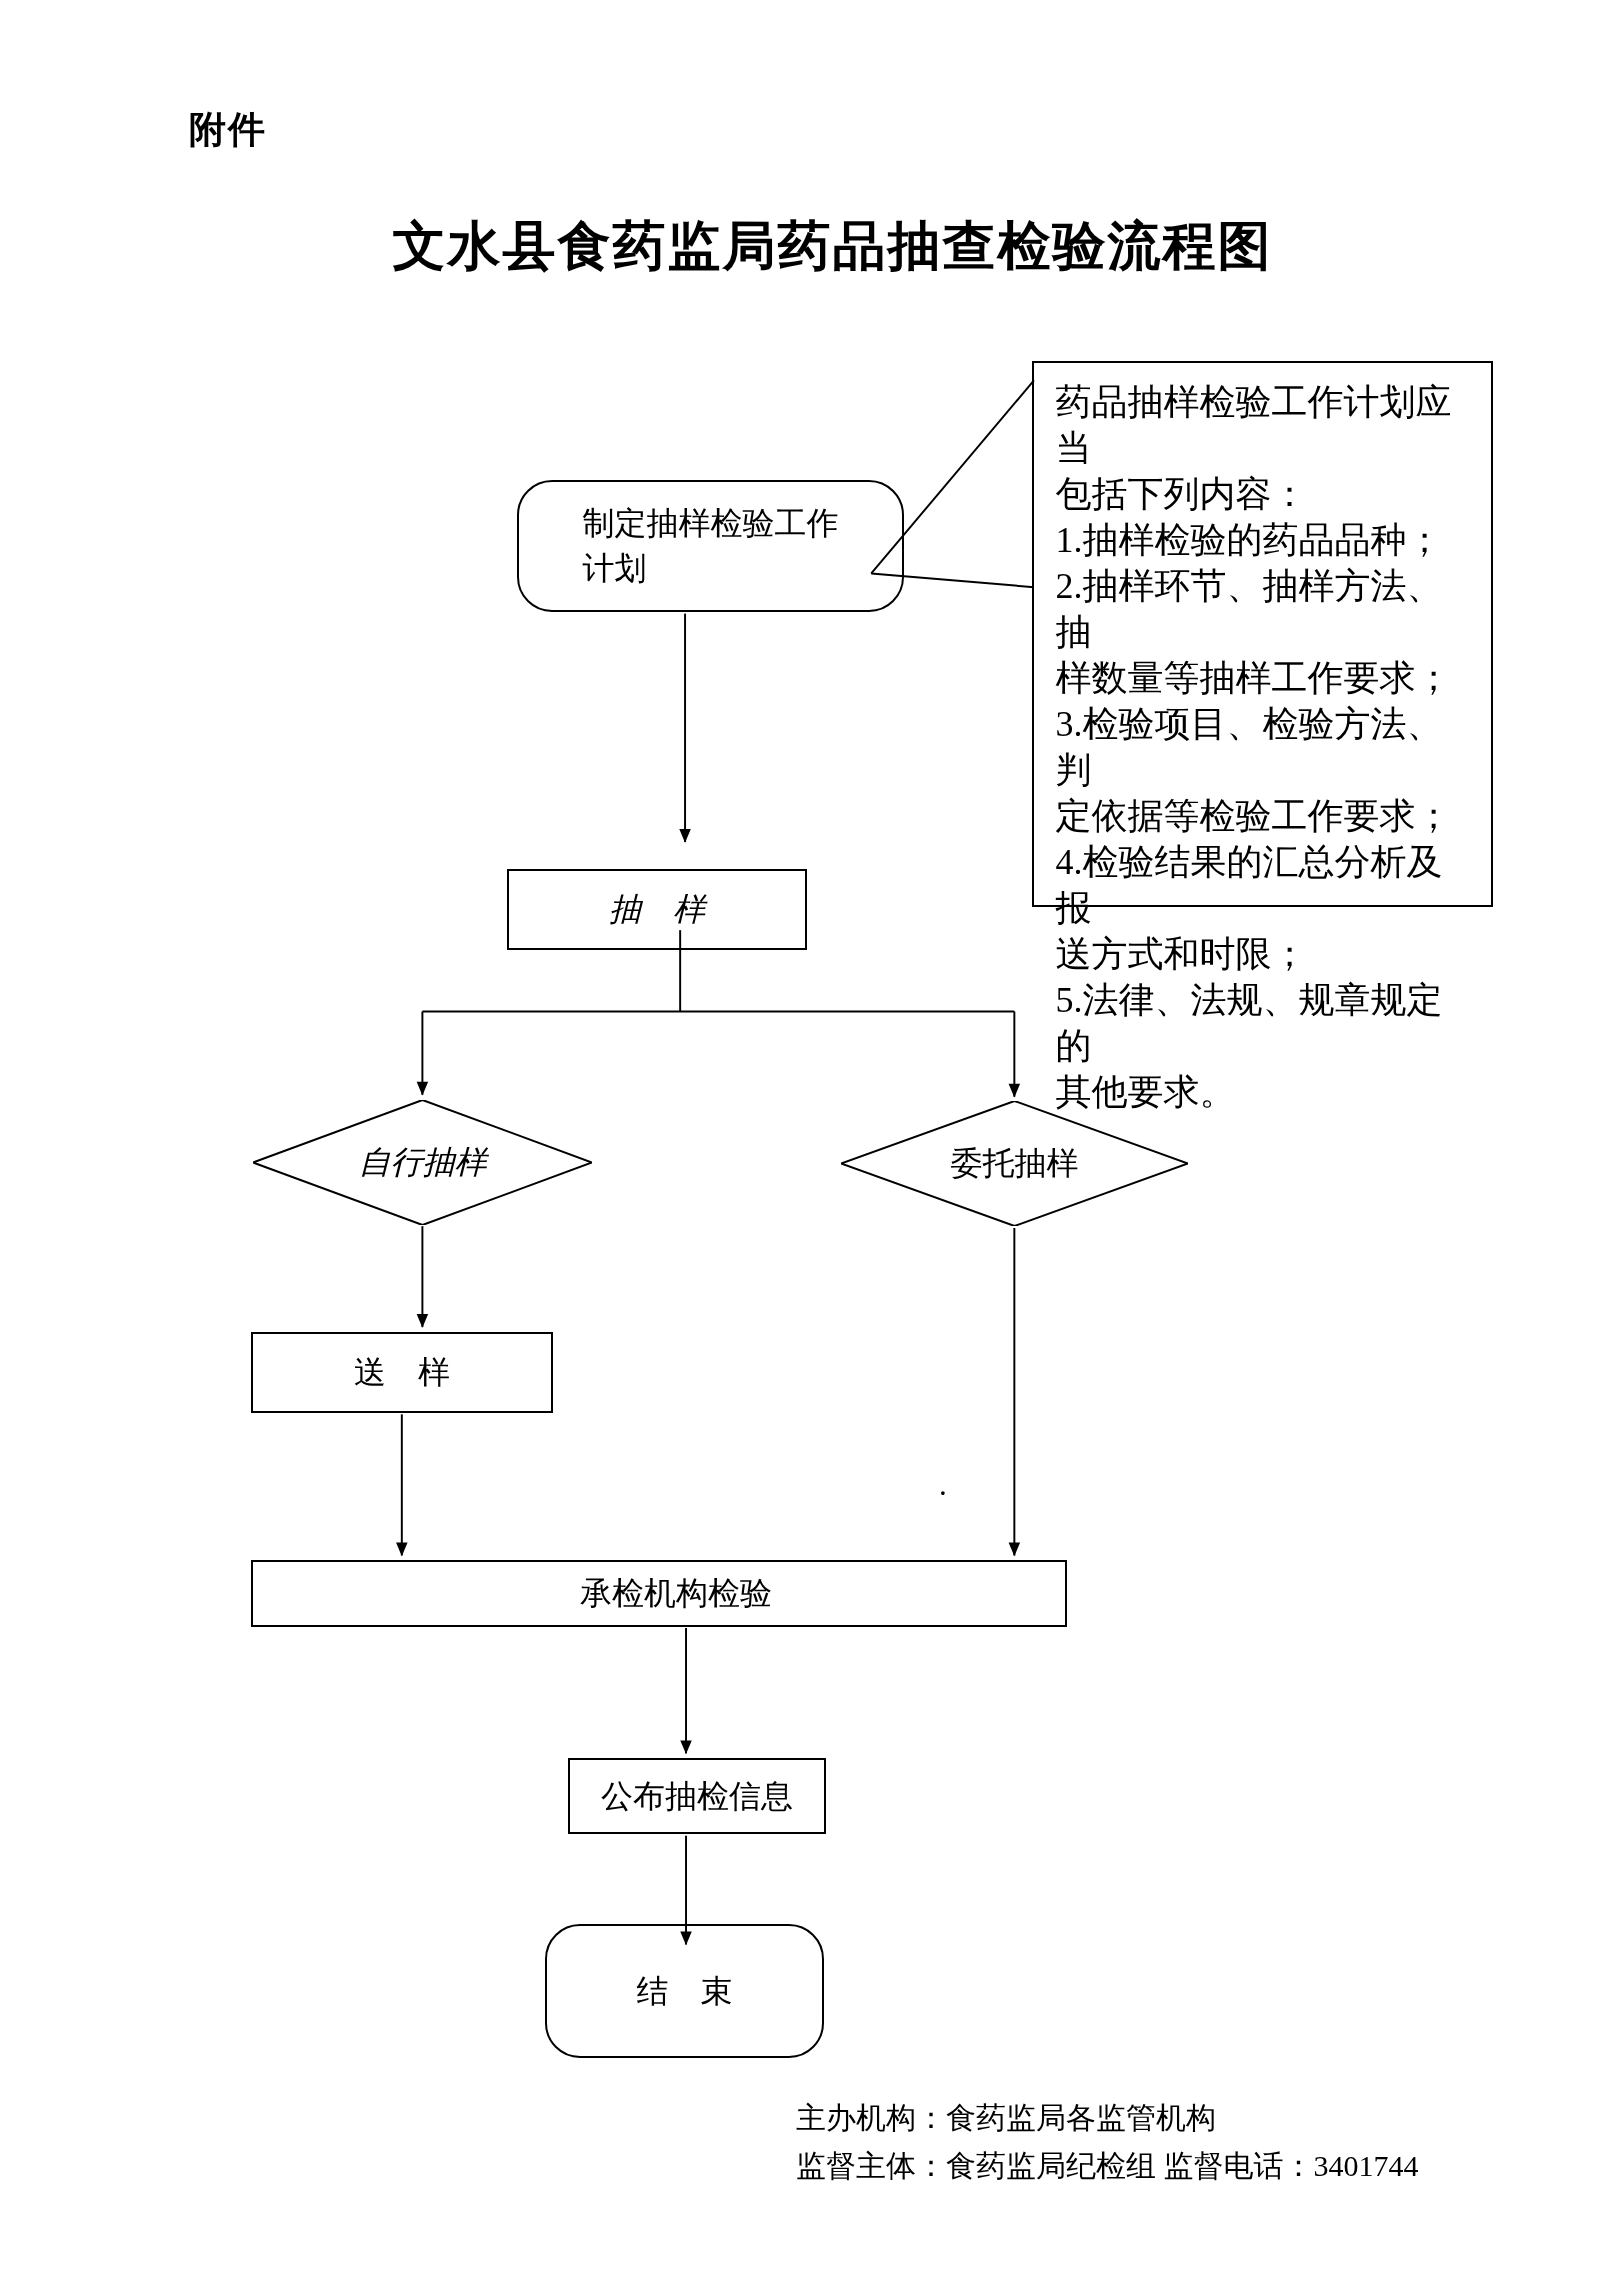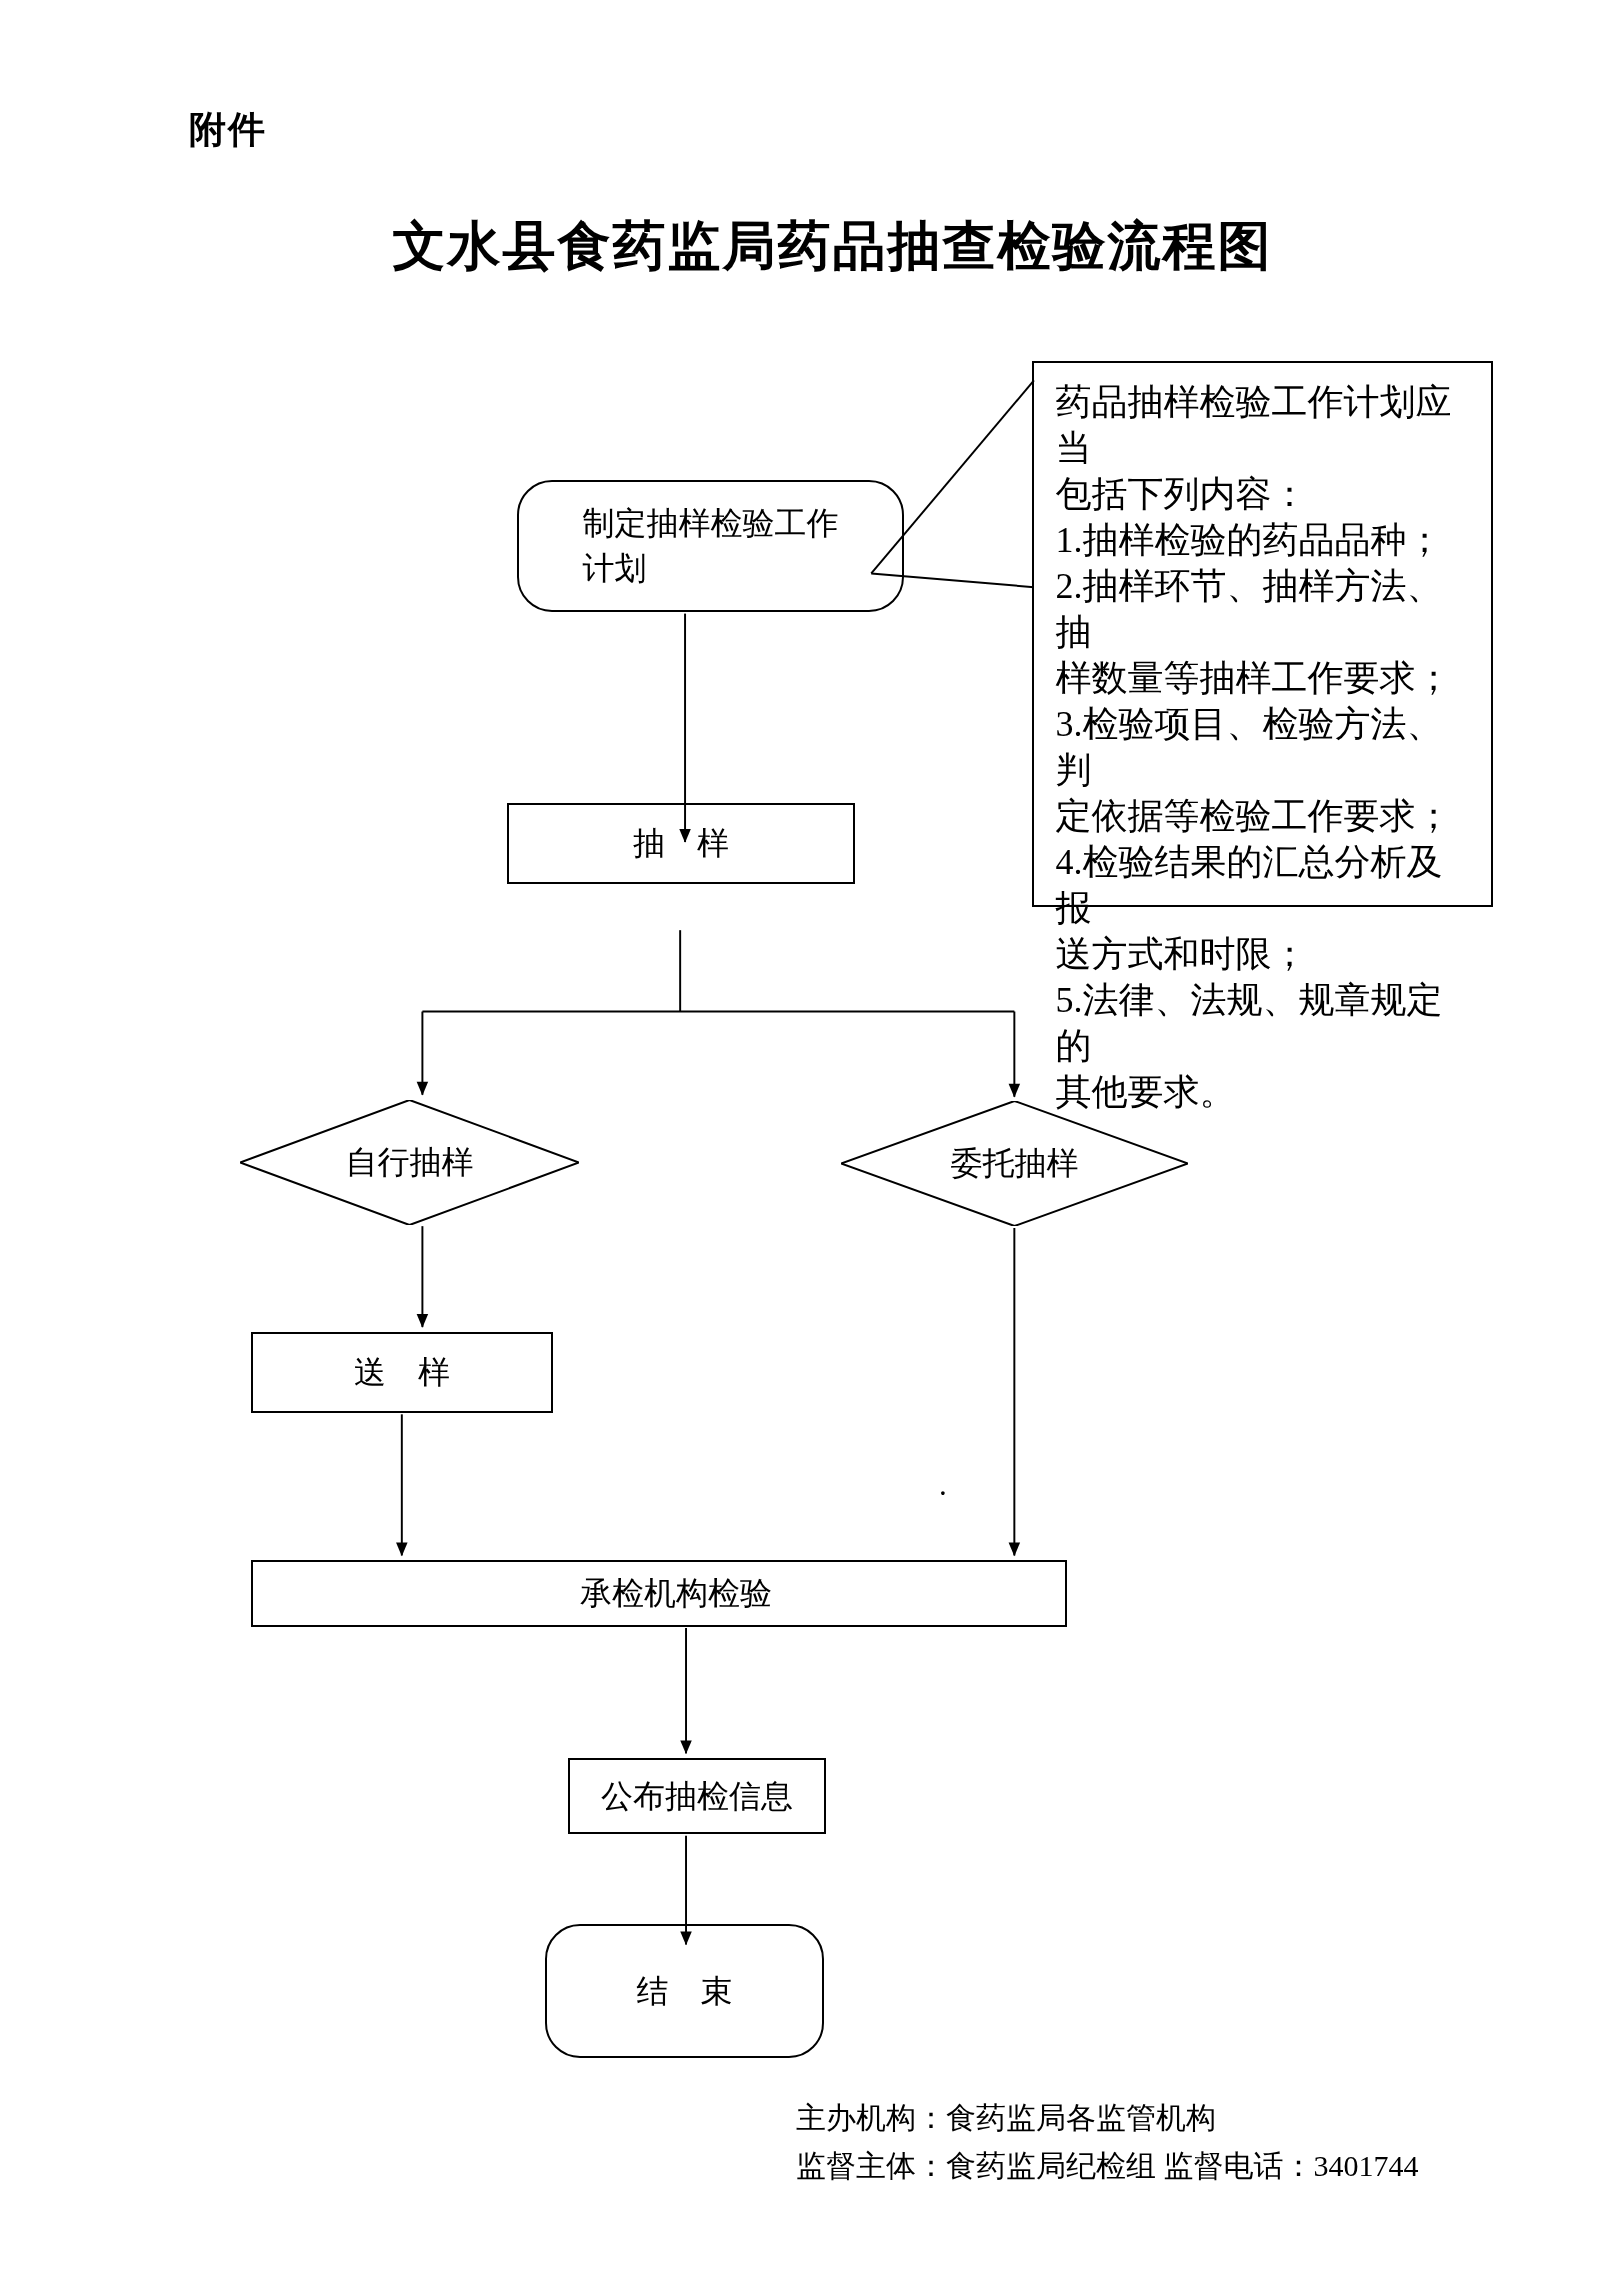--- a/index.html
+++ b/index.html
@@ -66,25 +66,25 @@
 1.抽样检验的药品品种；
 2.抽样环节、抽样方法、抽
 样数量等抽样工作要求；
 3.检验项目、检验方法、判
 定依据等检验工作要求；
 4.检验结果的汇总分析及报
 送方式和时限；
 5.法律、法规、规章规定的
 其他要求。</div>
 
-  <div class="node" style="left:507px; top:765px; width:348px; height:81px;">
+  <div class="node" style="left:507px; top:831px; width:300px; height:81px;font-style:italic;">
     <div>抽　样</div>
   </div>
 
-  <div class="diamond" style="left:240px; top:1062px; width:339px; height:125px;">
+  <div class="diamond" style="left:253px; top:1062px; width:339px; height:125px;font-style:italic;">
     <svg viewBox="0 0 100 100" preserveAspectRatio="none">
       <polygon points="50,0 100,50 50,100 0,50" fill="#ffffff" stroke="#000000" stroke-width="2" vector-effect="non-scaling-stroke"></polygon>
     </svg>
     <div class="lbl">自行抽样</div>
   </div>
 
   <div class="diamond" style="left:841px; top:1063px; width:347px; height:125px;">
     <svg viewBox="0 0 100 100" preserveAspectRatio="none">
       <polygon points="50,0 100,50 50,100 0,50" fill="#ffffff" stroke="#000000" stroke-width="2" vector-effect="non-scaling-stroke"></polygon>
     </svg>

